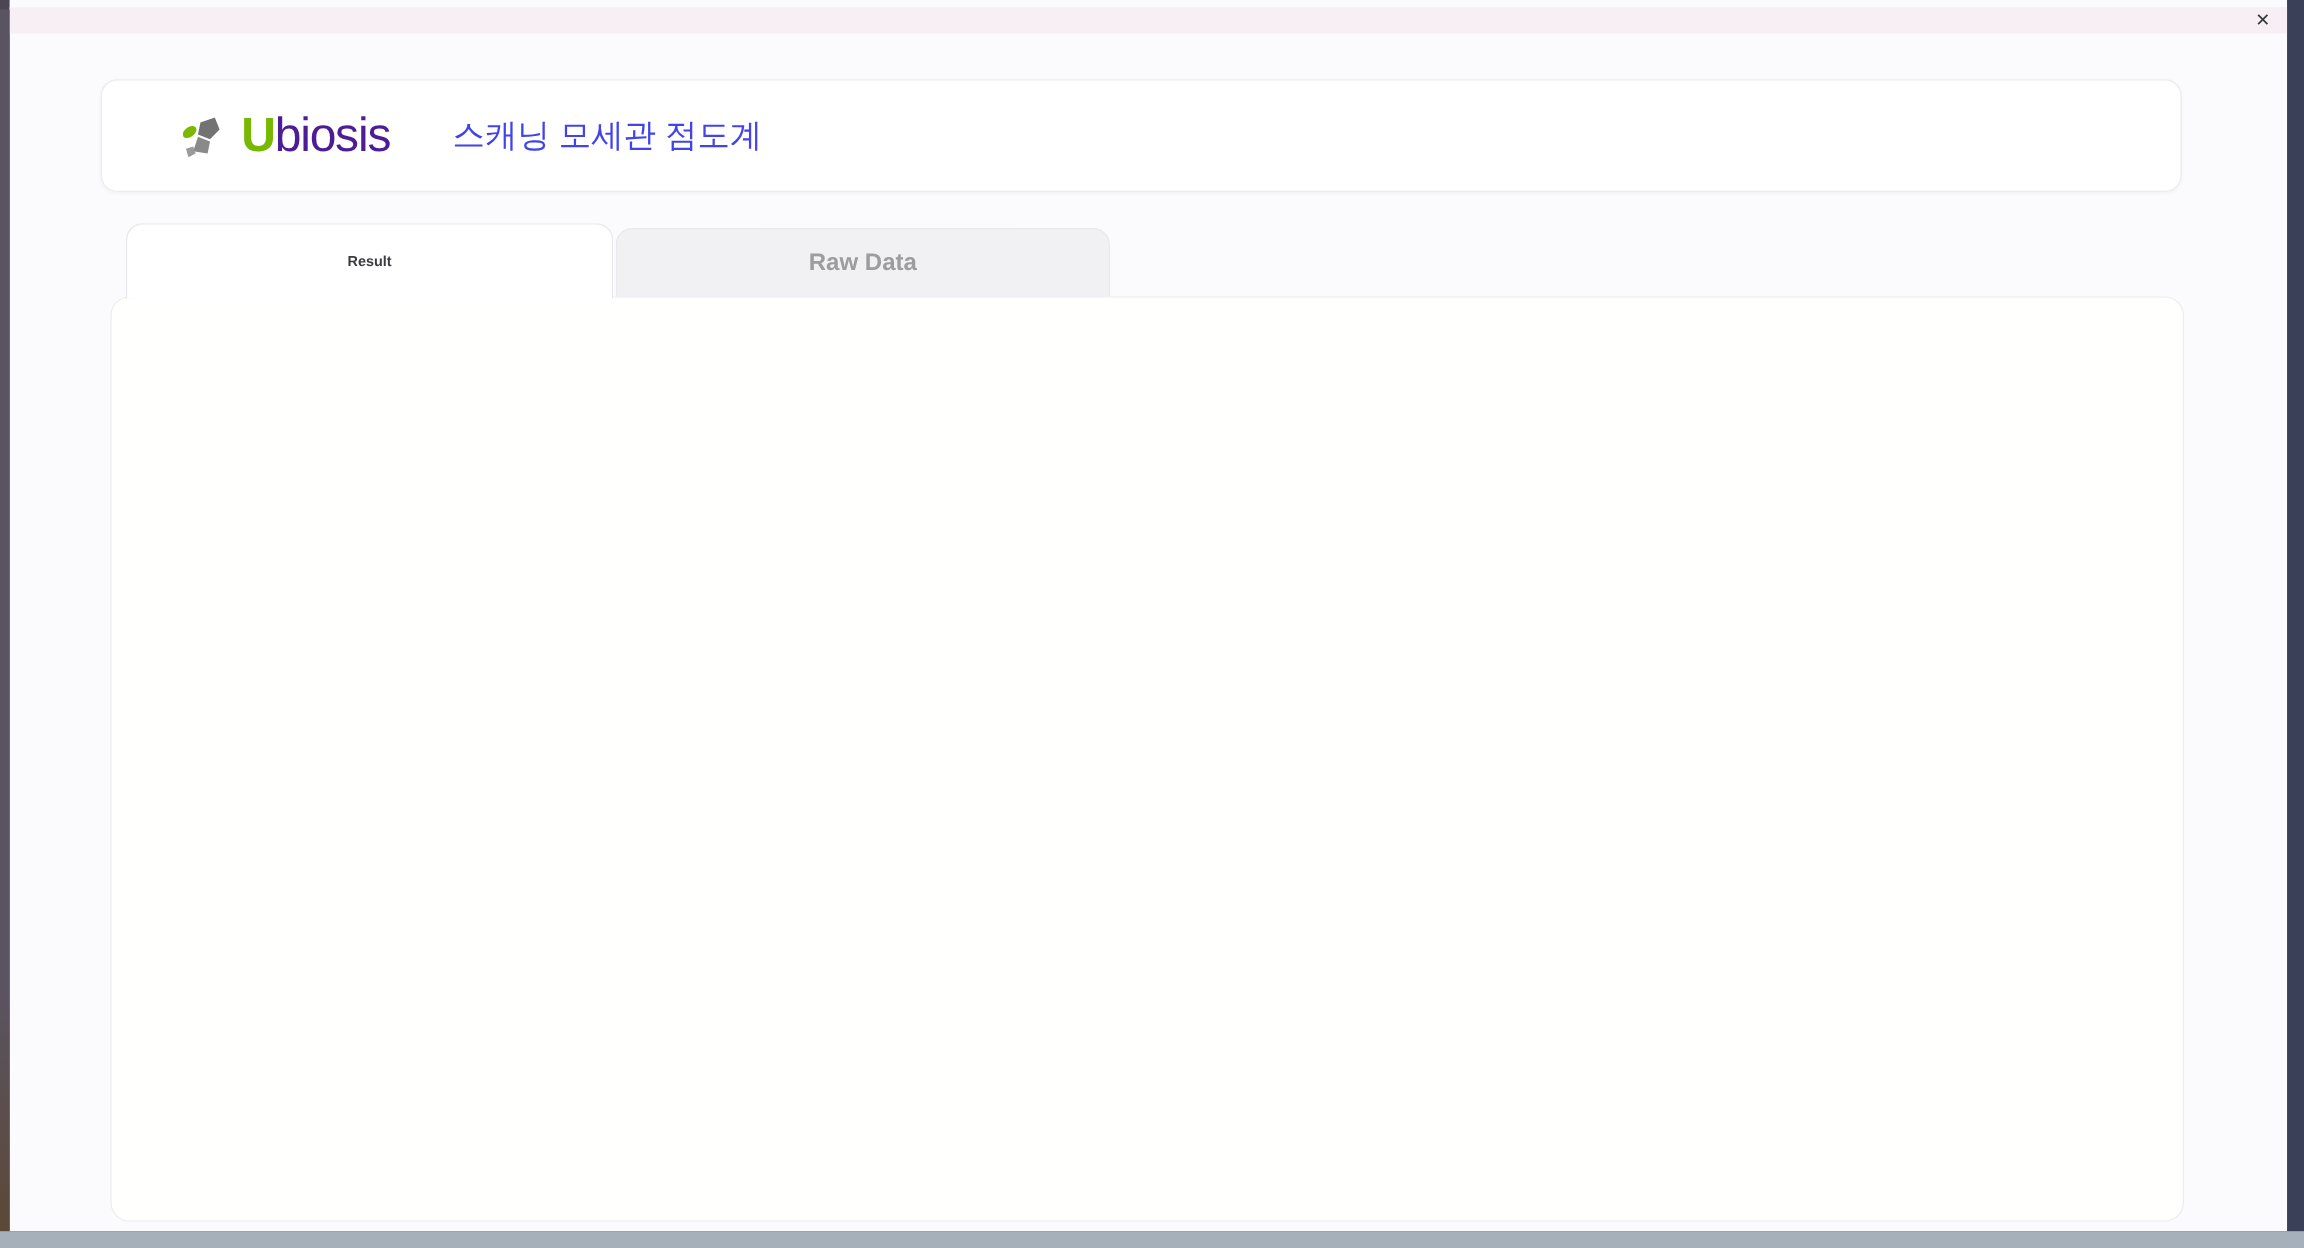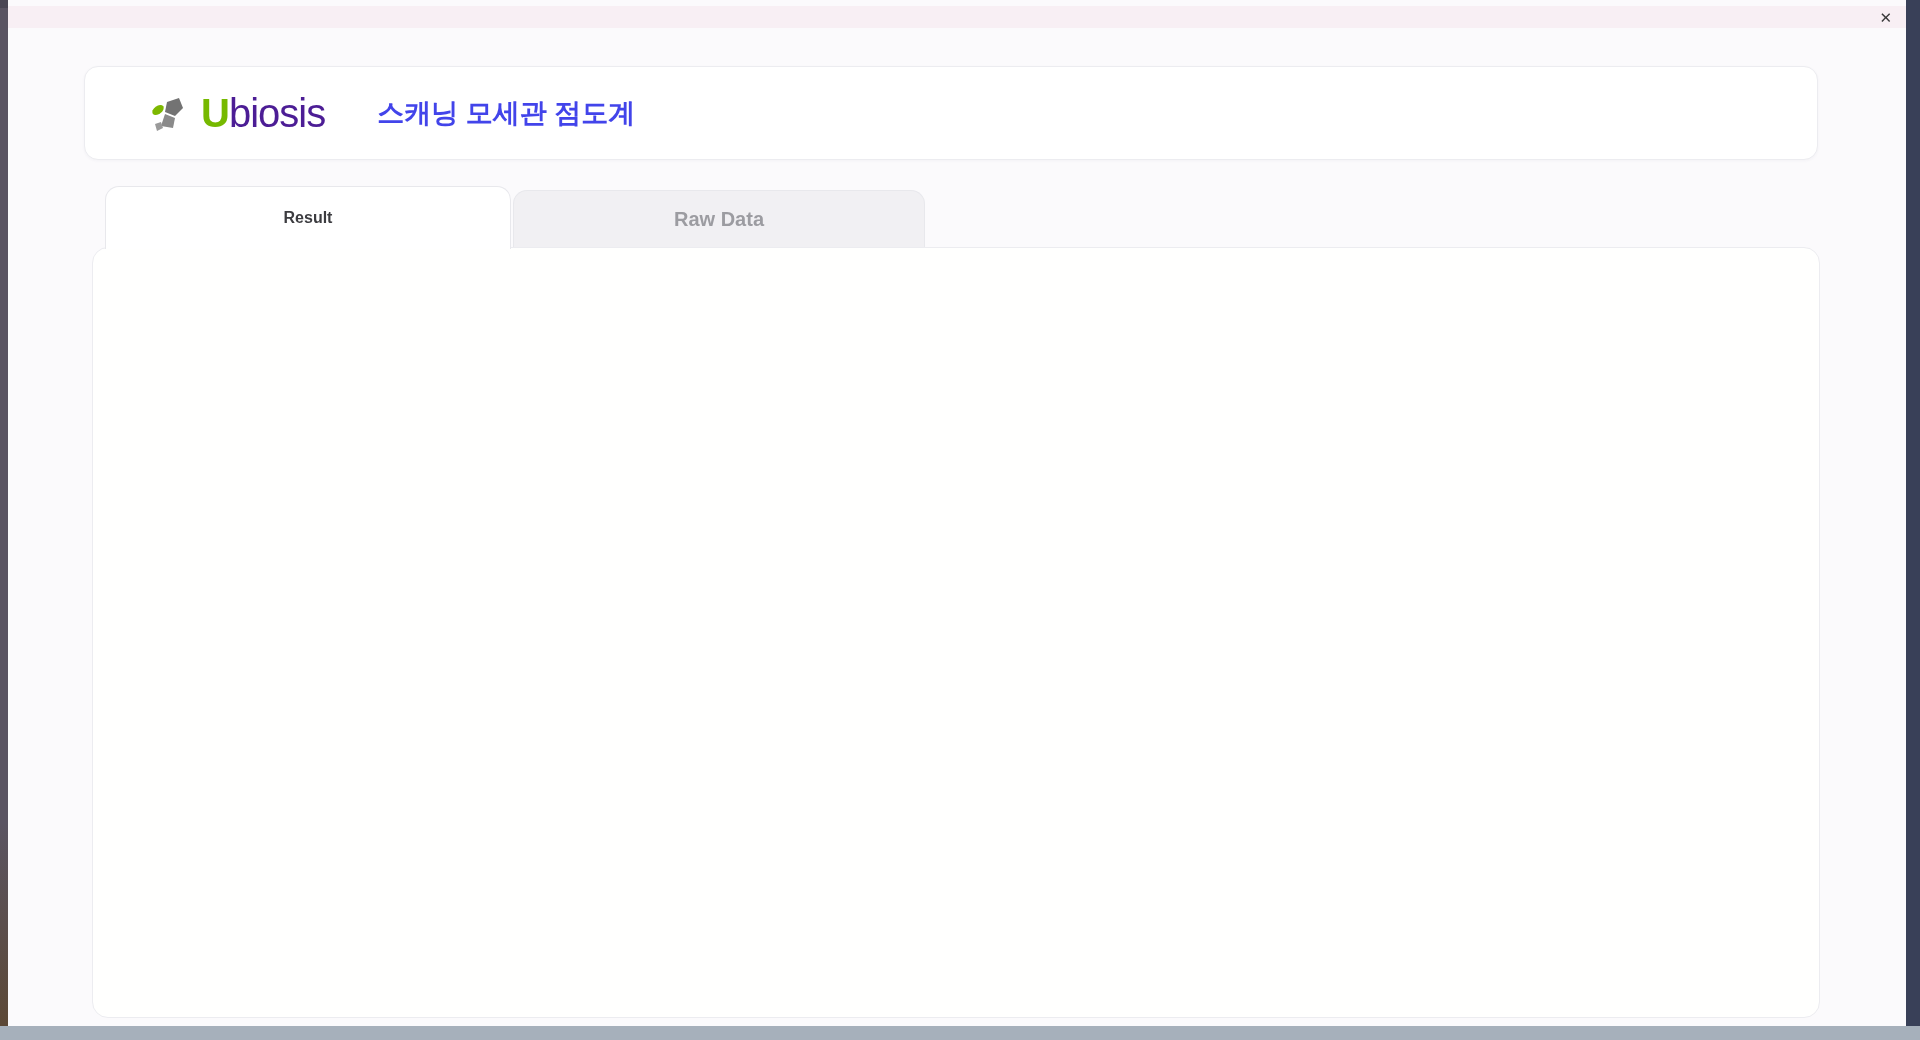--- a/index.html
+++ b/index.html
@@ -20,27 +20,27 @@
   .close-btn { font-size:15px; color:#3a3a3a; line-height:1; cursor:default; }
 
   .card { position:absolute; background:#fff; border:1px solid #ececf0; border-radius:14px;
     box-shadow:0 1px 3px rgba(60,60,90,0.04); }
 
   
   .header-card { left:76px; top:66px; width:1734px; height:94px; display:flex; align-items:center; }
   .logo-wrap { display:flex; align-items:center; margin-left:64px; }
   .logo-u { font-size:40px; font-weight:700; color:#76b900; letter-spacing:-1px; }
   .logo-rest { font-size:40px; font-weight:500; color:#4c1d95; letter-spacing:-1px; }
-  .app-title { margin-left:52px; font-size:27px; font-weight:700; color:#4244ea; }
+  .app-title { margin-left:52px; font-size:27px; font-weight:400; color:#4244ea; }
 
   
   .tab { position:absolute; display:flex; align-items:center; justify-content:center;
     border:1px solid #e8e8ec; border-bottom:none; border-radius:14px 14px 0 0; font-weight:700; }
   .tab-active { left:97px; top:186px; width:406px; height:63px; background:#fff; z-index:3;
-    color:#3c3c40; font-size:16px; }
+    color:#3c3c40; font-size:12px; }
   .tab-inactive { left:505px; top:190px; width:412px; height:57px; background:#f1f0f3; z-index:1;
     color:#9c9ca1; font-size:20px; }
 
   
   .content-wrap { position:absolute; left:84px; top:247px; width:1728px; height:771px;
     background:#fffffe; border:1px solid #ececf0; border-radius:16px; z-index:2; }
 
   .card-title { display:flex; align-items:center; gap:12px; font-size:21px; font-weight:700; color:#46464b; }
   .icon-badge { width:24px; height:24px; flex:0 0 24px; }
 

